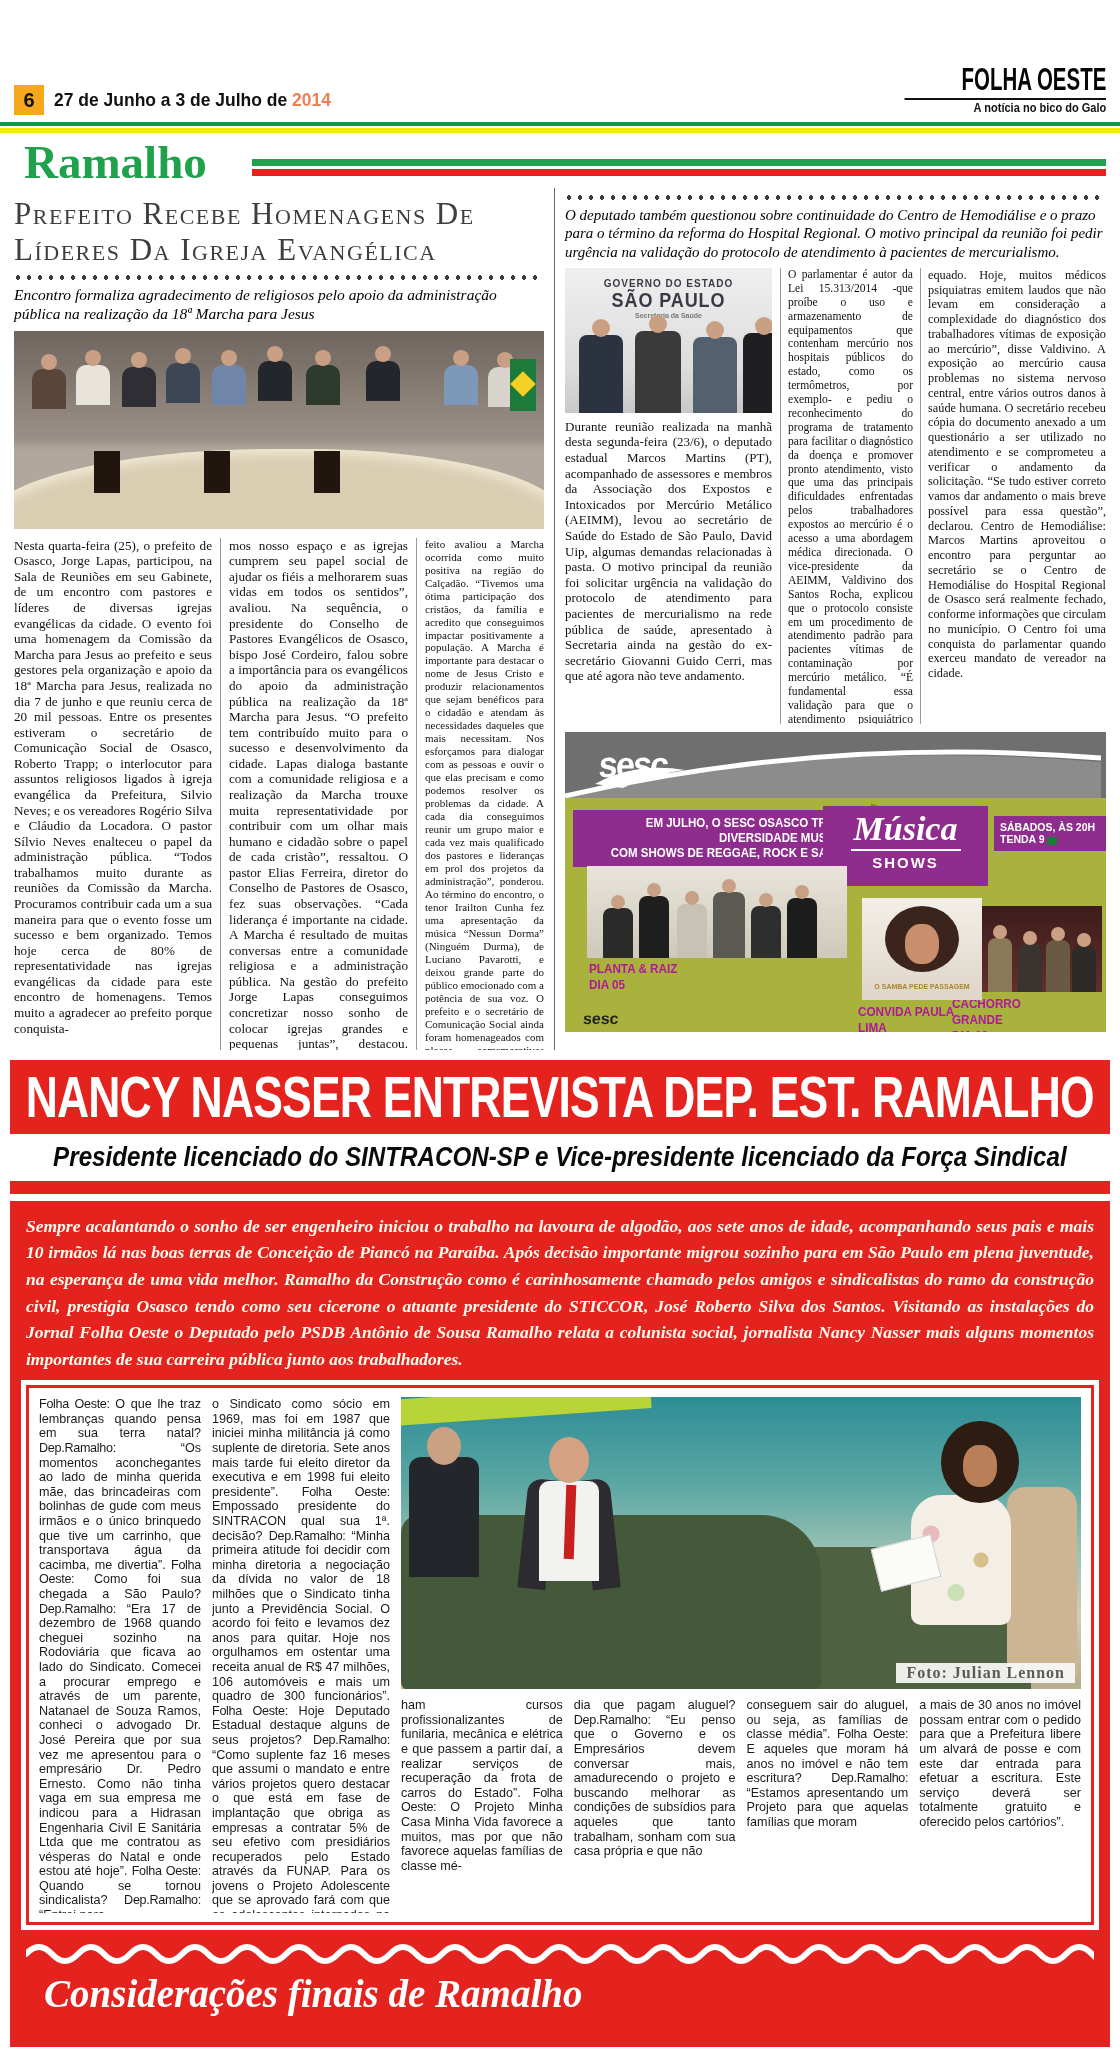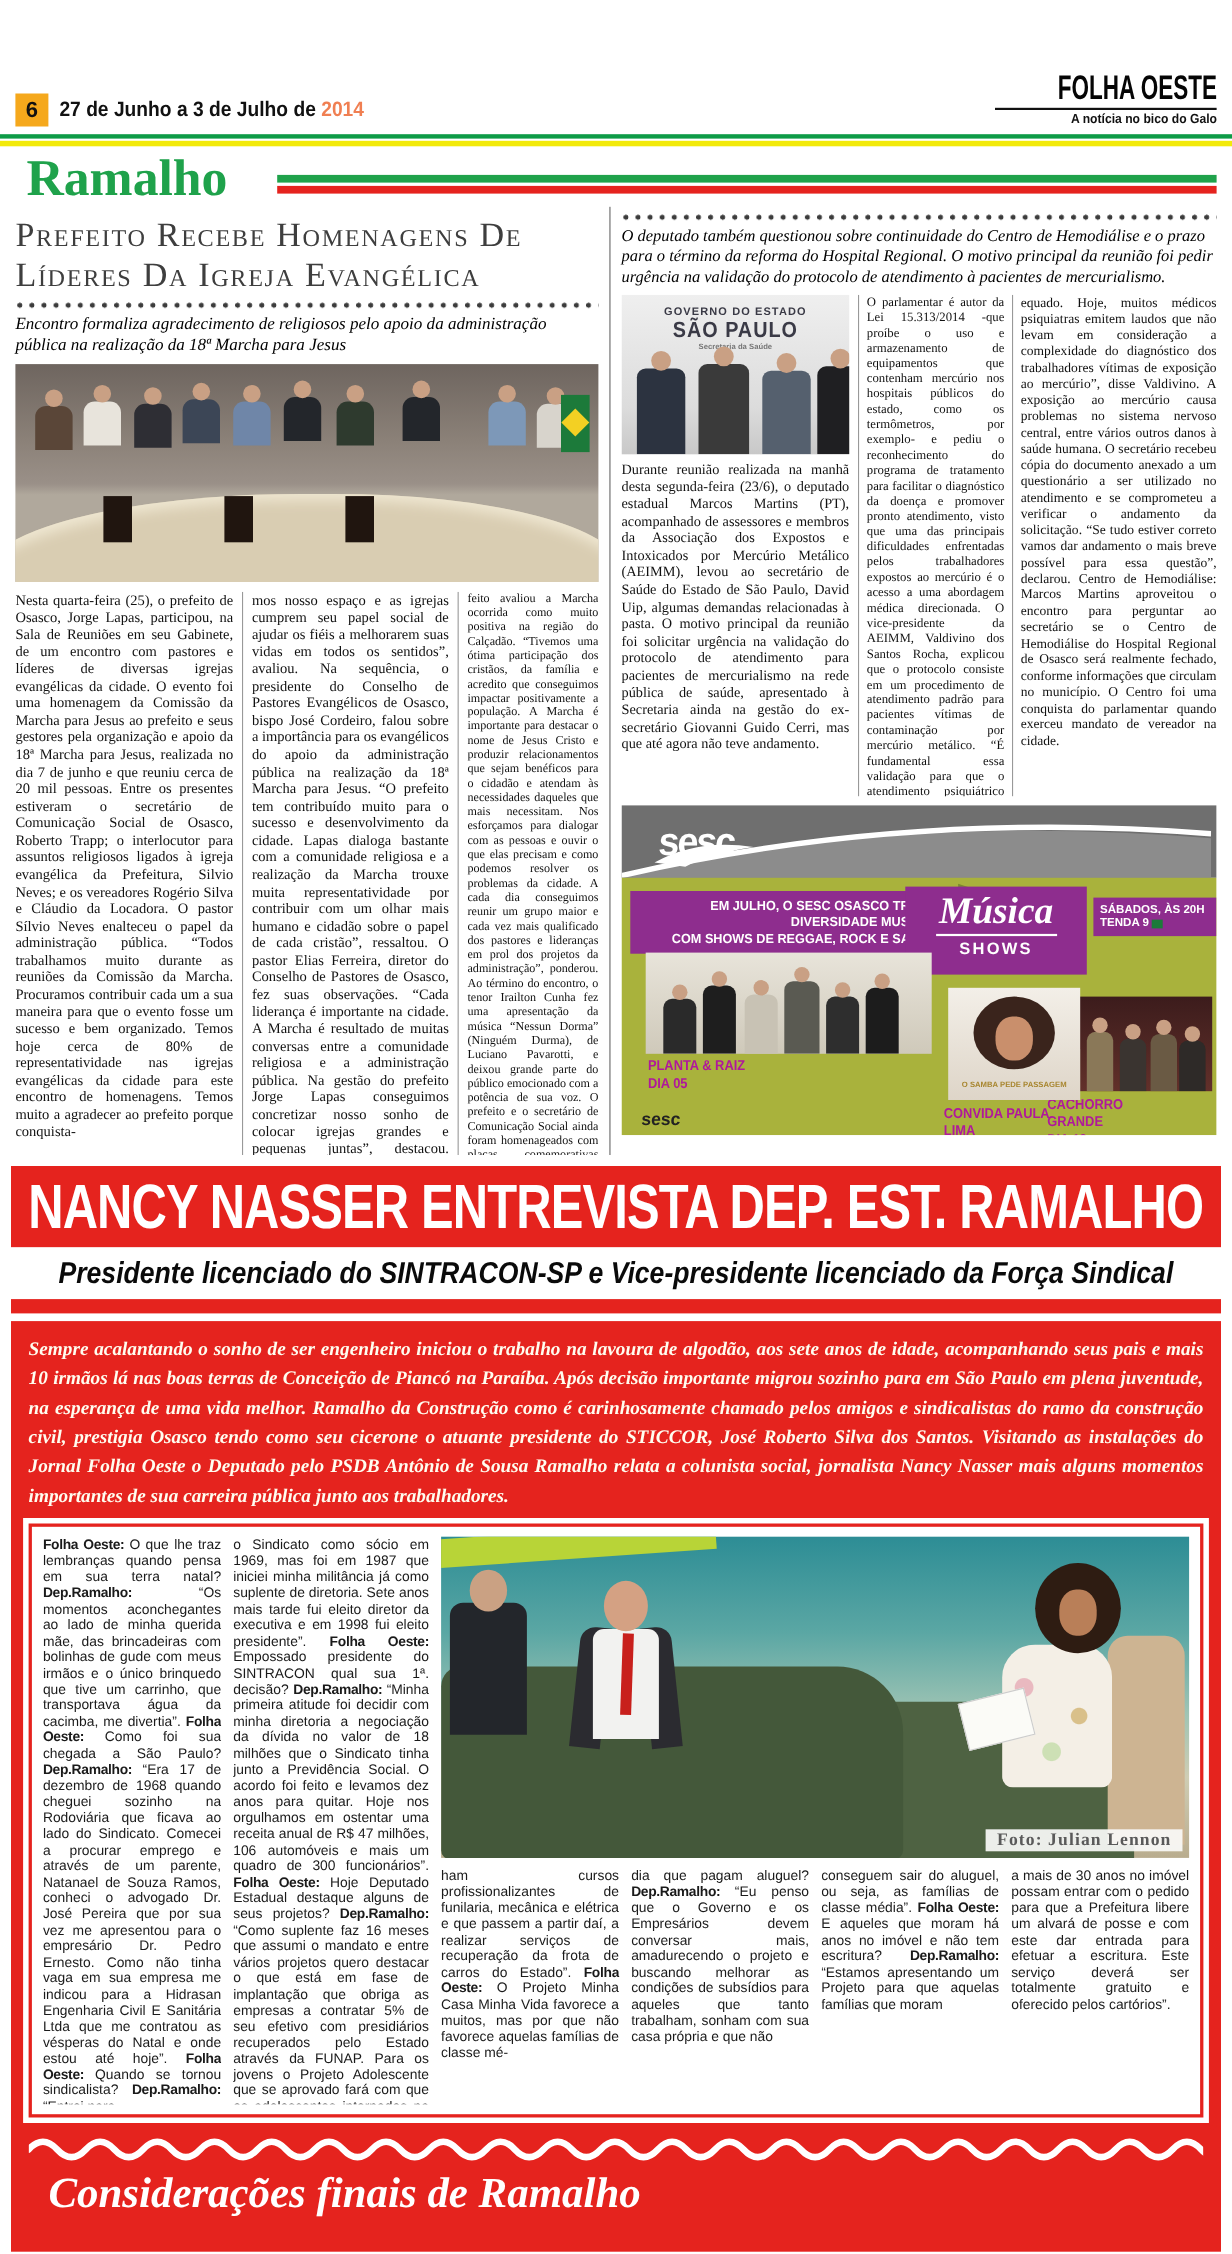--- a/index.html
+++ b/index.html
@@ -102,21 +102,21 @@
   .banner span { color:#fff; font:bold 57px "Liberation Sans",sans-serif; transform:scaleX(.78); white-space:nowrap; letter-spacing:-1px; }
   .subbanner { margin:0 10px; height:47px; background:#fff; display:flex; align-items:center; justify-content:center; }
   .subbanner span { color:#0a0a0a; font:bold italic 27.5px "Liberation Sans",sans-serif; transform:scaleX(.88); white-space:nowrap; }
   .thinred { margin:0 10px; height:13px; }
   .mainred { margin:7px 10px 0 10px; padding:12px 16px 14px 16px; min-height:846px; }
   .intro { color:#fffdf0; font:bold italic 17.5px/1.52 "Liberation Serif",serif; text-align:justify; }
 
   
   .white-box { margin-top:13px; background:#fff; border:3px solid #e5231e; box-shadow:0 0 0 5px #fff; padding:9px 10px; height:540px; display:flex; gap:11px; font-family:"Liberation Sans",sans-serif; }
   .qa { font-size:12.6px; line-height:1.16; color:#1a1a1a; text-align:justify; overflow:hidden; }
-  .qa b { font-weight:700; letter-spacing:-0.3px; }
+  .qa b { font-weight:400; letter-spacing:-0.3px; }
   .iv-c1 { width:162px; }
   .iv-c2 { width:178px; }
   .iv-right { flex:1; display:flex; flex-direction:column; }
   .photo-interview { height:292px; background:linear-gradient(180deg,#2d8d95 0%,#5ba7a4 30%,#9fc4b4 55%,#cfcdb4 75%,#b9ac8e 100%); position:relative; overflow:hidden; }
   .iv-banner { position:absolute; left:-10px; top:-6px; width:260px; height:26px; background:#b8d437; transform:rotate(-4deg); }
   .sofa { position:absolute; left:0px; top:118px; width:420px; height:175px; background:#44583a; border-radius:18px 60px 8px 8px; }
   .sofa2 { position:absolute; left:330px; top:150px; width:300px; height:142px; background:#4e6242; border-radius:30px 30px 0 0; }
   .man { position:absolute; left:120px; top:40px; width:96px; height:150px; }
   .man .head { position:absolute; left:28px; top:0; width:40px; height:46px; border-radius:50%; background:#d4a183; }
   .man .shirt { position:absolute; left:18px; top:44px; width:60px; height:100px; background:#f2f2f0; border-radius:10px 10px 0 0; }

